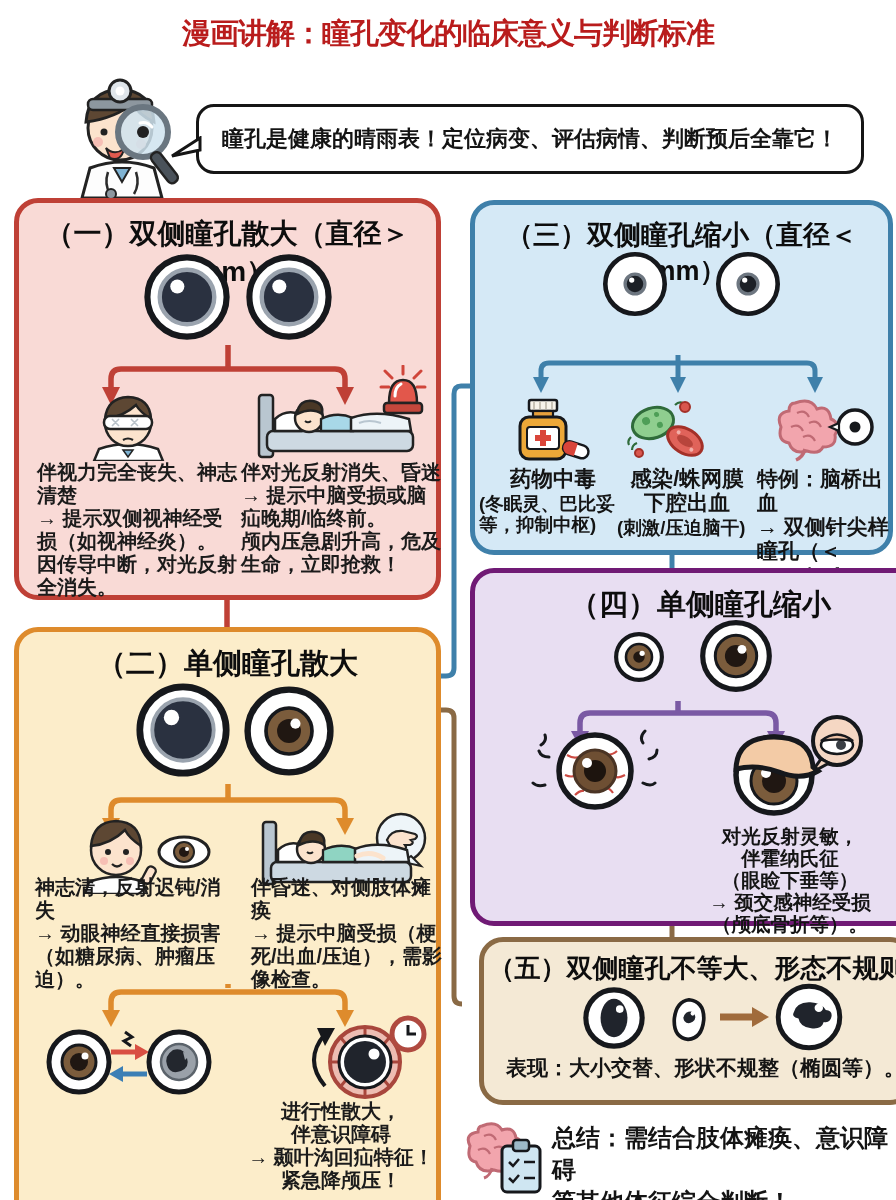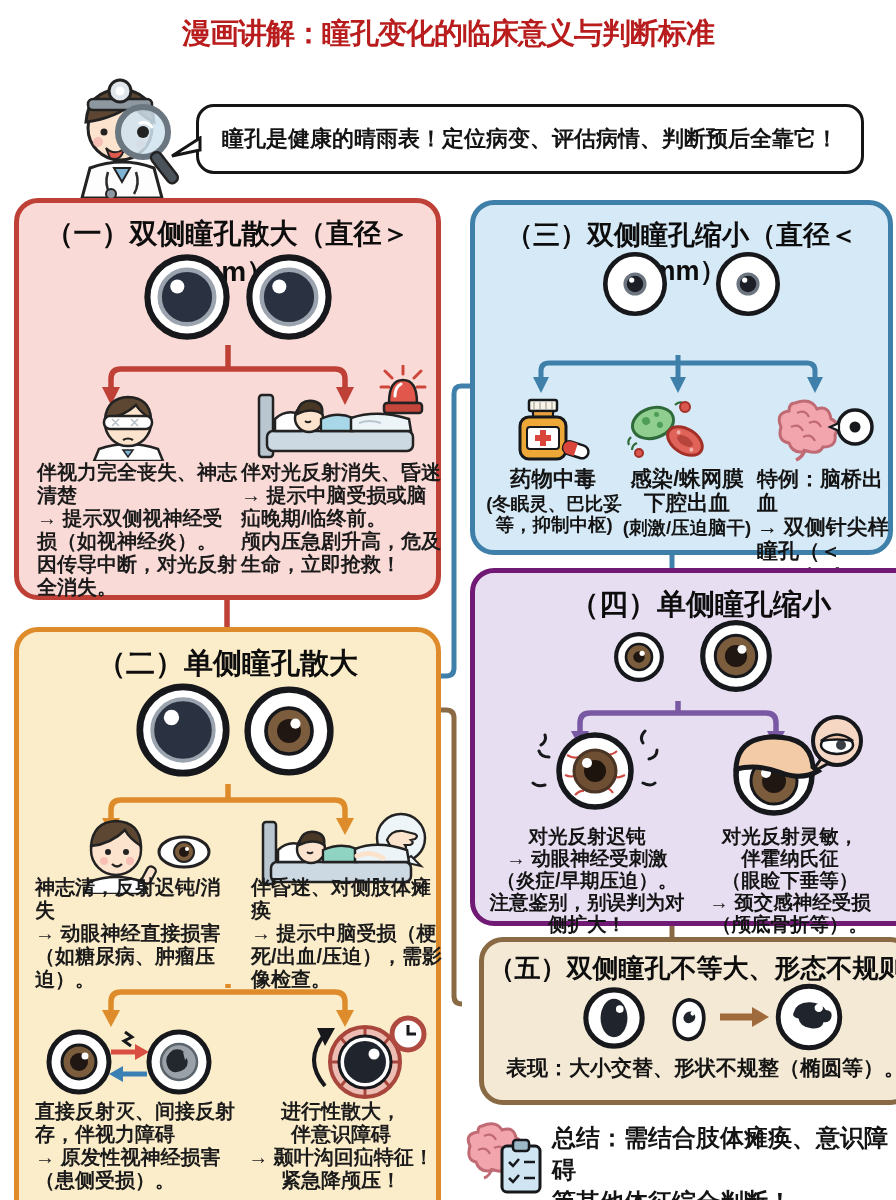--- a/index.html
+++ b/index.html
@@ -10,21 +10,21 @@
   .bubble{left:196px;top:104px;width:662px;height:64px;background:#ffffff;border:3.5px solid #151515;border-radius:18px;
     display:flex;align-items:center;justify-content:center;font-size:22px;font-weight:900;}
   .panel{border-radius:24px;box-sizing:border-box;}
   .p1{left:14px;top:198px;width:427px;height:402px;background:#f9dad6;border:5px solid #bf4036;}
   .p2{left:14px;top:627px;width:427px;height:694px;background:#fcedca;border:5px solid #de8b2c;padding-left:28px;}
   .p3{left:470px;top:200px;width:423px;height:355px;background:#d5e9f6;border:5px solid #3f80aa;}
   .p4{left:470px;top:568px;width:461px;height:358px;background:#e8def2;border:5px solid #701a75;}
   .p5{left:458px;top:937px;width:435px;height:168px;background:#f4e9d5;border:5px solid #8a6a45;margin-left:21px;}
   .p-head{left:0;top:12px;width:100%;text-align:center;font-size:27px;font-weight:900;color:#0d0d0d;}
   .txt{font-size:20px;line-height:23px;font-weight:800;white-space:pre-line;color:#1b1b1b;}
-  .sub{font-size:18.5px;line-height:21px;font-weight:800;white-space:pre-line;text-align:center;}
+  .sub{font-size:18.5px;line-height:21px;font-weight:800;white-space:pre-line;}
   .ctit{font-size:21.5px;line-height:24px;font-weight:900;white-space:pre-line;text-align:center;}
   svg{display:block;}
 </style>
 </head>
 <body>
 
 <div class="canvas">
 
   <svg class="abs" style="left:0;top:0" width="896" height="1200" viewBox="0 0 896 1200">
     <path d="M227,598 V629" stroke="#bf4036" stroke-width="5.5" fill="none"></path>
@@ -200,22 +200,20 @@
           <line x1="94" y1="24" x2="89" y2="30"></line>
         <line x1="46" y1="72" x2="51" y2="66"></line>
           <line x1="94" y1="72" x2="89" y2="66"></line>
       </g>
       <circle cx="70" cy="48" r="26" fill="#ffffff" stroke="#16181c" stroke-width="3"></circle>
       <circle cx="70" cy="48" r="21" fill="#20242c"></circle>
       <circle cx="79" cy="40" r="5.5" fill="#ffffff"></circle>
       <circle cx="113" cy="20" r="16" fill="#ffffff" stroke="#b04a40" stroke-width="5"></circle>
       <path d="M113,11 V20 H121" stroke="#16181c" stroke-width="3" fill="none"></path>
     </svg>
-    <div class="abs txt" style="left:16px;top:468px;width:208px">直接反射灭、间接反射存，伴视力障碍
-→ 原发性视神经损害（患侧受损）。</div>
     <div class="abs txt" style="left:226px;top:468px;width:192px;text-align:center">进行性散大，
 伴意识障碍
 → 颞叶沟回疝特征！
 紧急降颅压！</div>
   </div>
 
   <div class="abs panel p3">
     <div class="abs p-head" style="font-size:27px">（三）双侧瞳孔缩小（直径＜2mm）</div>
     <svg class="abs" style="left:127px;top:46px" width="66" height="66" viewBox="0 0 100 100">
       <circle cx="50" cy="50" r="45" fill="#ffffff" stroke="#16181c" stroke-width="7"></circle>
@@ -313,23 +311,20 @@
       <ellipse cx="118" cy="32" rx="16" ry="9" fill="#ffffff" stroke="#16181c" stroke-width="2.5"></ellipse>
       <circle cx="122" cy="32" r="5" fill="#3a3f45"></circle>
       <path d="M102,28 Q118,15 134,28 Q118,25 102,28 Z" fill="#eec3a6" stroke="#16181c" stroke-width="2.5"></path>
       <path d="M102,46 L92,60 L110,50 Z" fill="#f5d7c3" stroke="#16181c" stroke-width="3"></path>
       <circle cx="55" cy="62" r="38" fill="#ffffff" stroke="#16181c" stroke-width="5.5"></circle>
       <circle cx="55" cy="68" r="23" fill="#7b5c3c" stroke="#16181c" stroke-width="3"></circle>
       <circle cx="55" cy="68" r="12" fill="#201712"></circle>
       <circle cx="47" cy="60" r="5" fill="#ffffff"></circle>
       <path d="M17,56 Q18,24 55,24 Q92,24 94,54 L99,58 Q82,68 60,59 Q38,51 17,56 Z" fill="#f3cba6" stroke="#16181c" stroke-width="5"></path>
     </svg>
-    <div class="abs" style="left:12px;top:252px;width:200px;font-size:19.5px;line-height:22px;font-weight:800;white-space:pre-line;text-align:center">对光反射迟钝
-→ 动眼神经受刺激（炎症/早期压迫）。
-注意鉴别，别误判为对侧扩大！</div>
     <div class="abs" style="left:218px;top:252px;width:194px;font-size:19.5px;line-height:22px;font-weight:800;white-space:pre-line;text-align:center">对光反射灵敏，
 伴霍纳氏征
 （眼睑下垂等）
 → 颈交感神经受损（颅底骨折等）。</div>
   </div>
 
   <div class="abs panel p5">
     <div class="abs p-head" style="font-size:26px;top:9px">（五）双侧瞳孔不等大、形态不规则</div>
     <svg class="abs" style="left:98px;top:44px" width="64" height="64" viewBox="0 0 100 100">
       <circle cx="50" cy="50" r="44" fill="#ffffff" stroke="#16181c" stroke-width="8"></circle>

